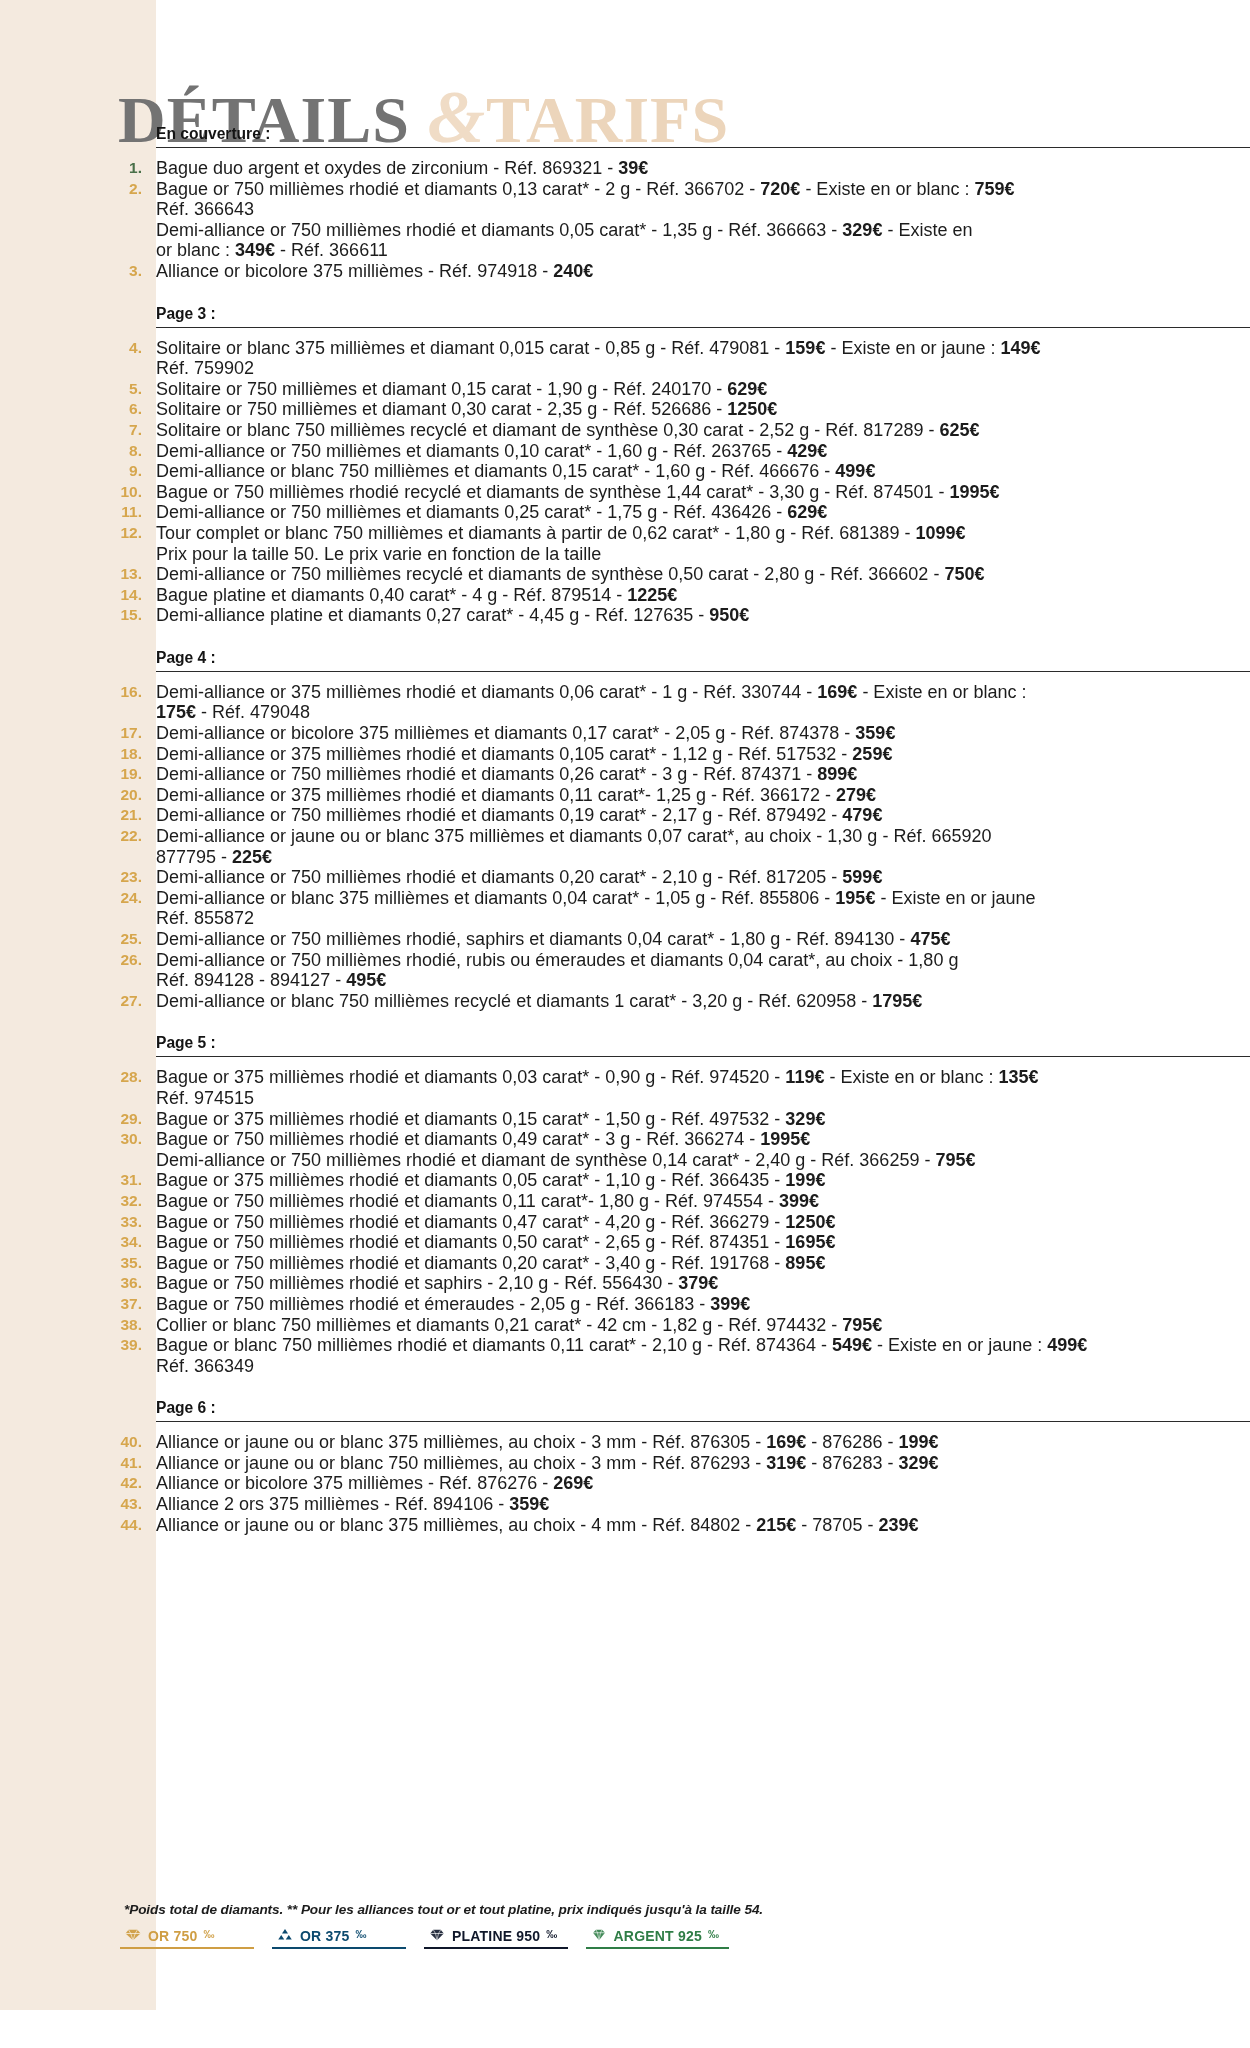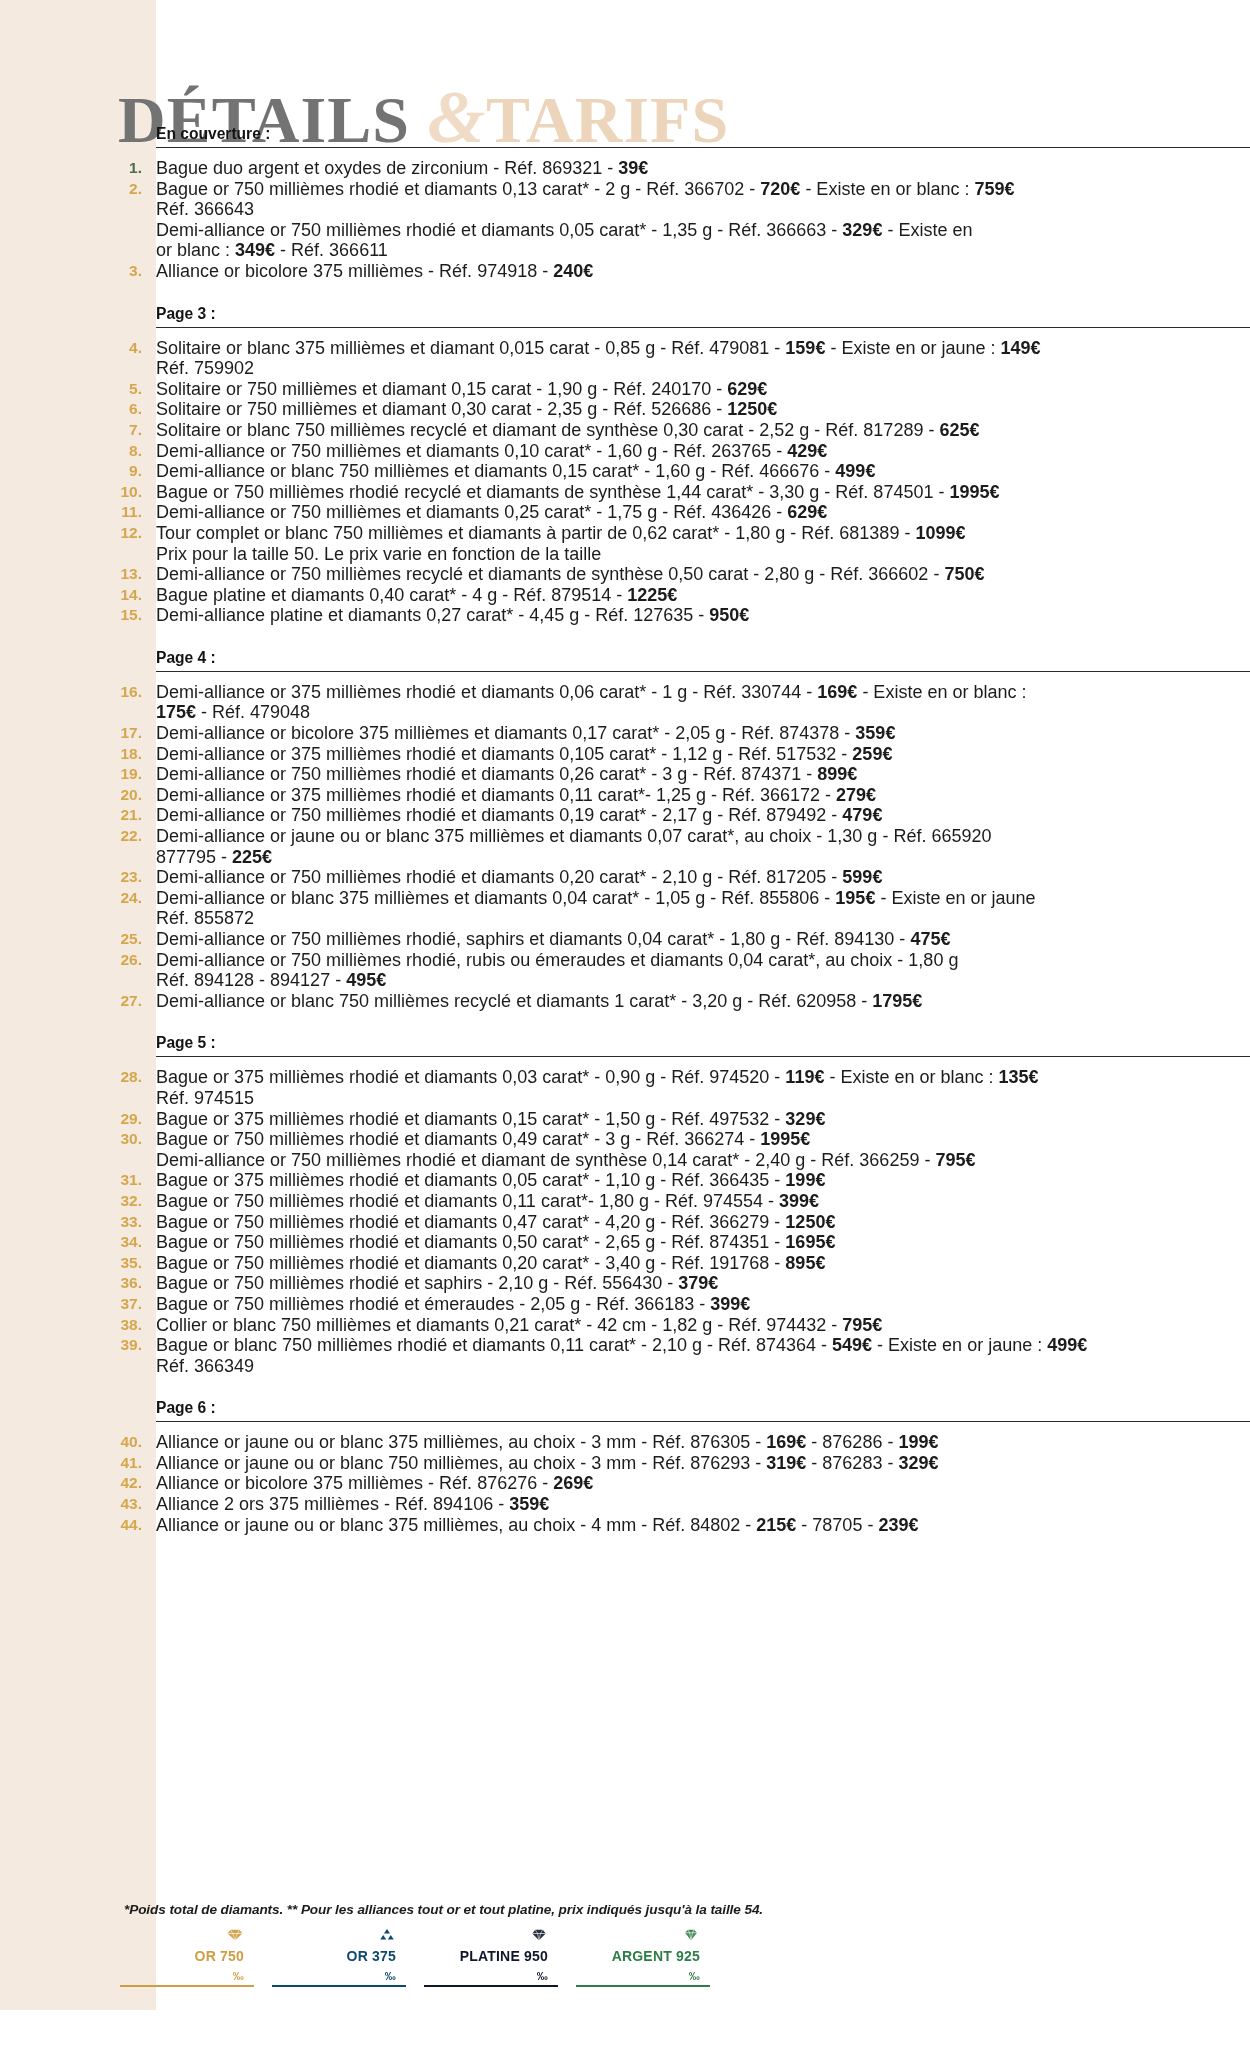--- a/index.html
+++ b/index.html
@@ -125,30 +125,29 @@
     letter-spacing:-0.1px;
   }
   .badges{
     margin-left:120px;
     margin-top:9px;
     display:flex;
     gap:18px;
   }
   .badge{
     display:flex;
-    align-items:flex-end;
+    align-items:flex-start;
     gap:6px;
     padding:2px 10px 3px 4px;
     border-bottom:2.6px solid currentColor;
     font-size:14px;
     font-weight:bold;
     letter-spacing:0.2px;
     font-family:"Liberation Sans", sans-serif;
     min-width:120px;
-    flex-direction:column;
   }
   .badge .b-ico{
     width:18px;height:14px;
     display:inline-block;
     flex:0 0 auto;
     line-height:1;
   }
   .badge .b-txt{ white-space:nowrap; }
   .badge .b-per{ font-size:11px; vertical-align:super; }
   .b-or750{ color:#cf9e44; }

